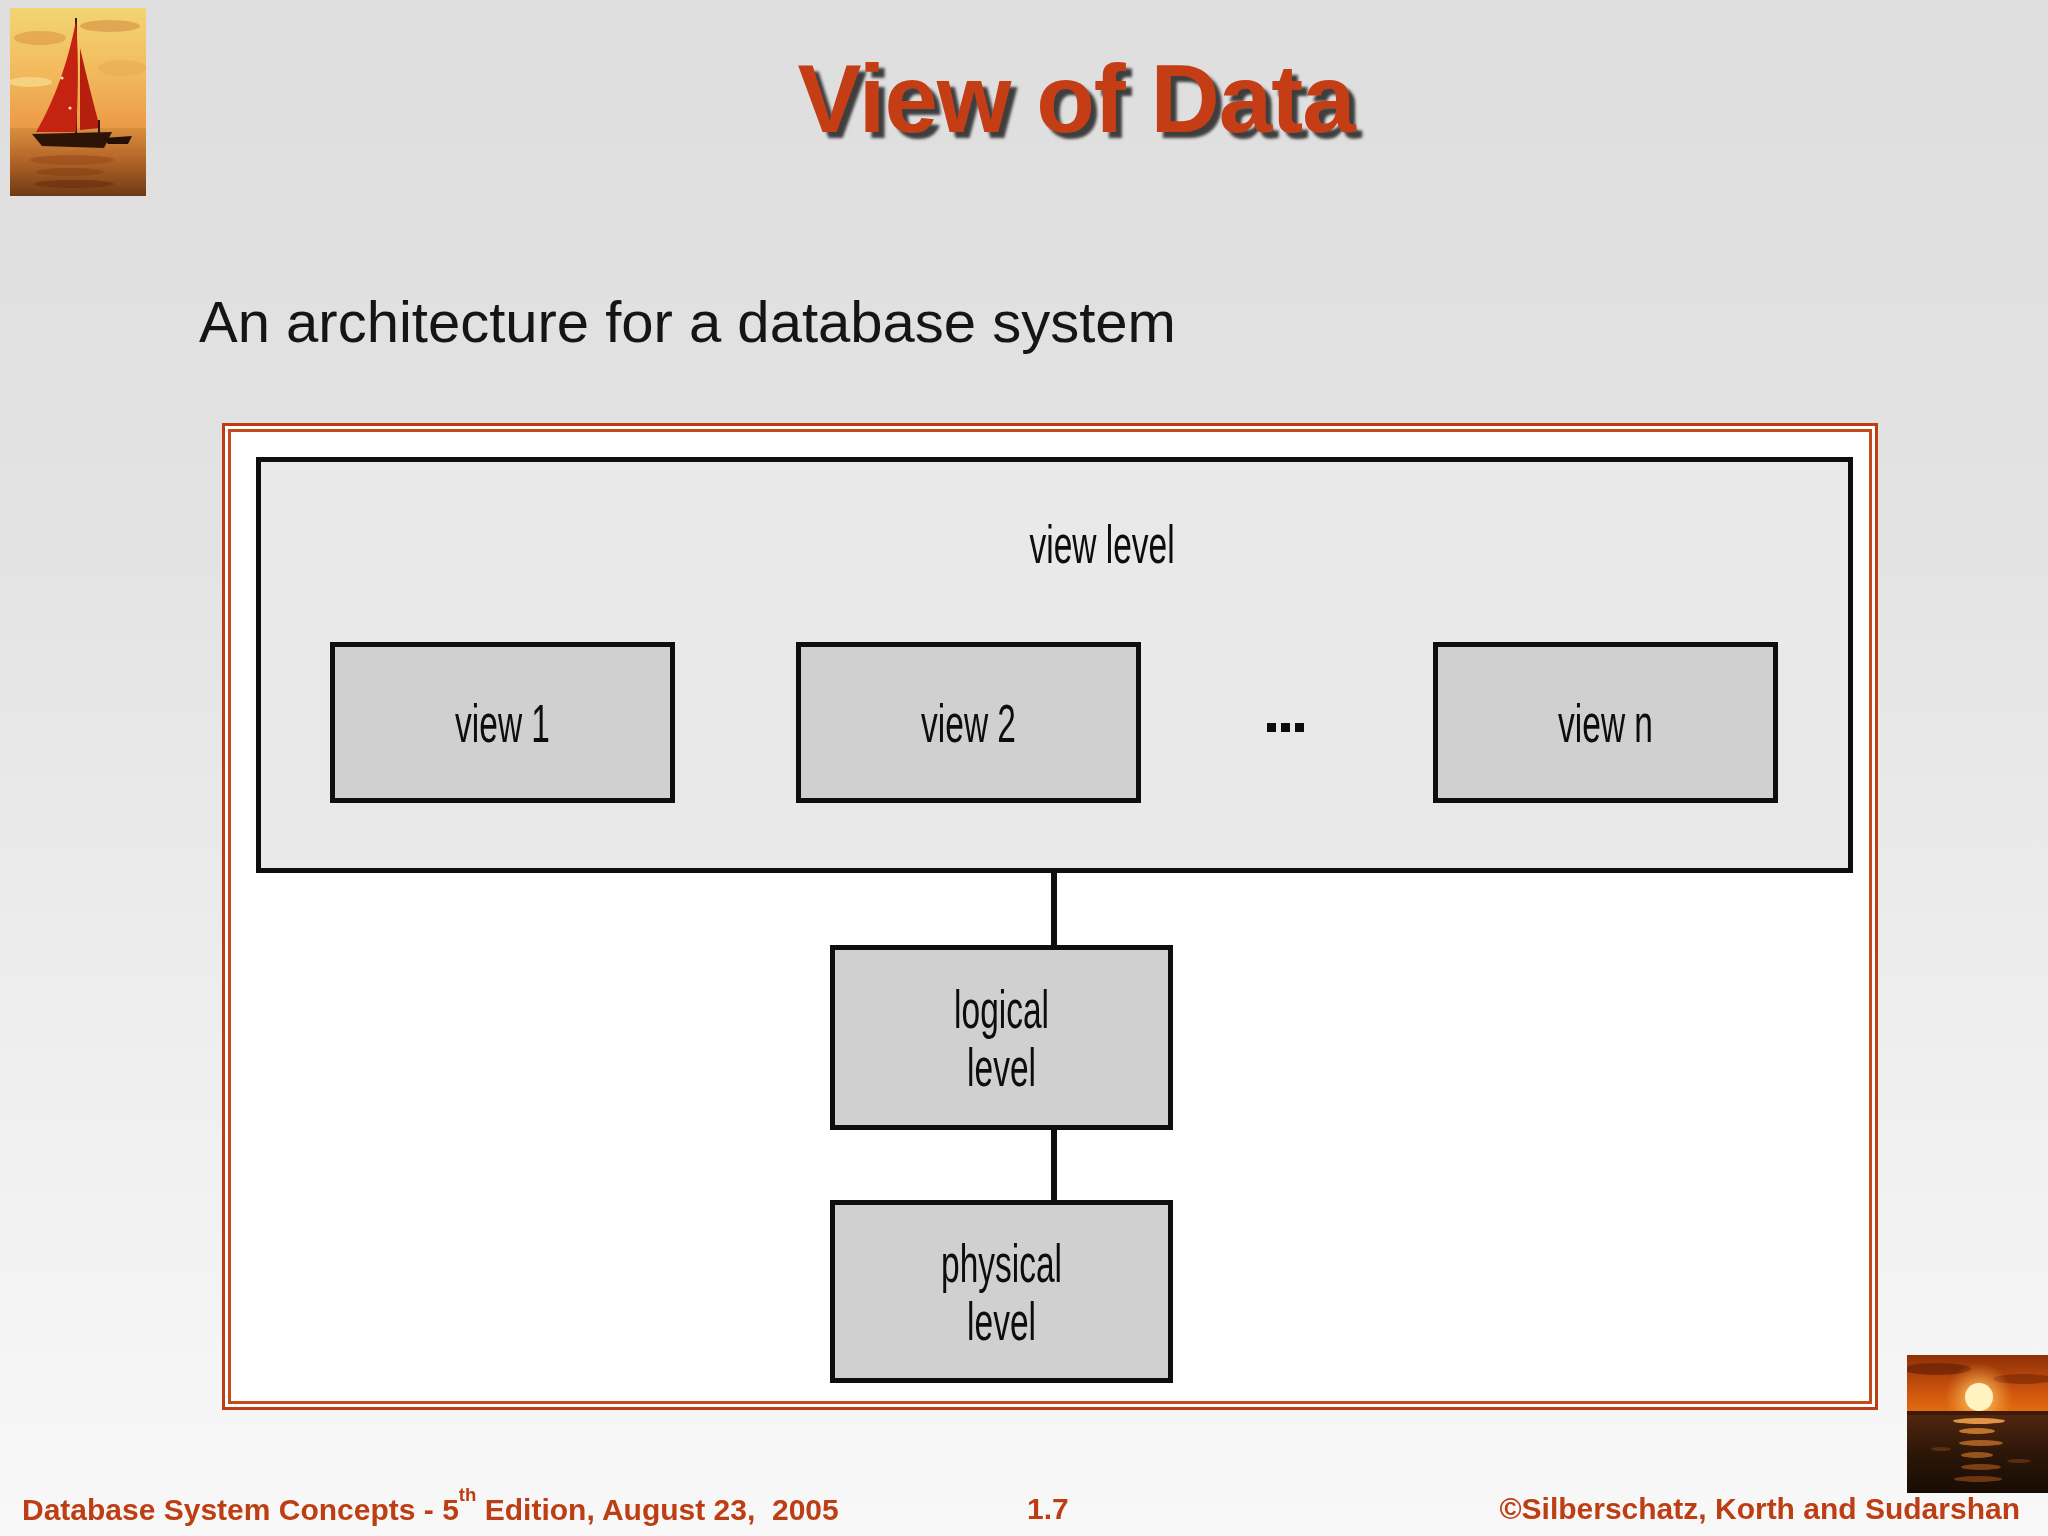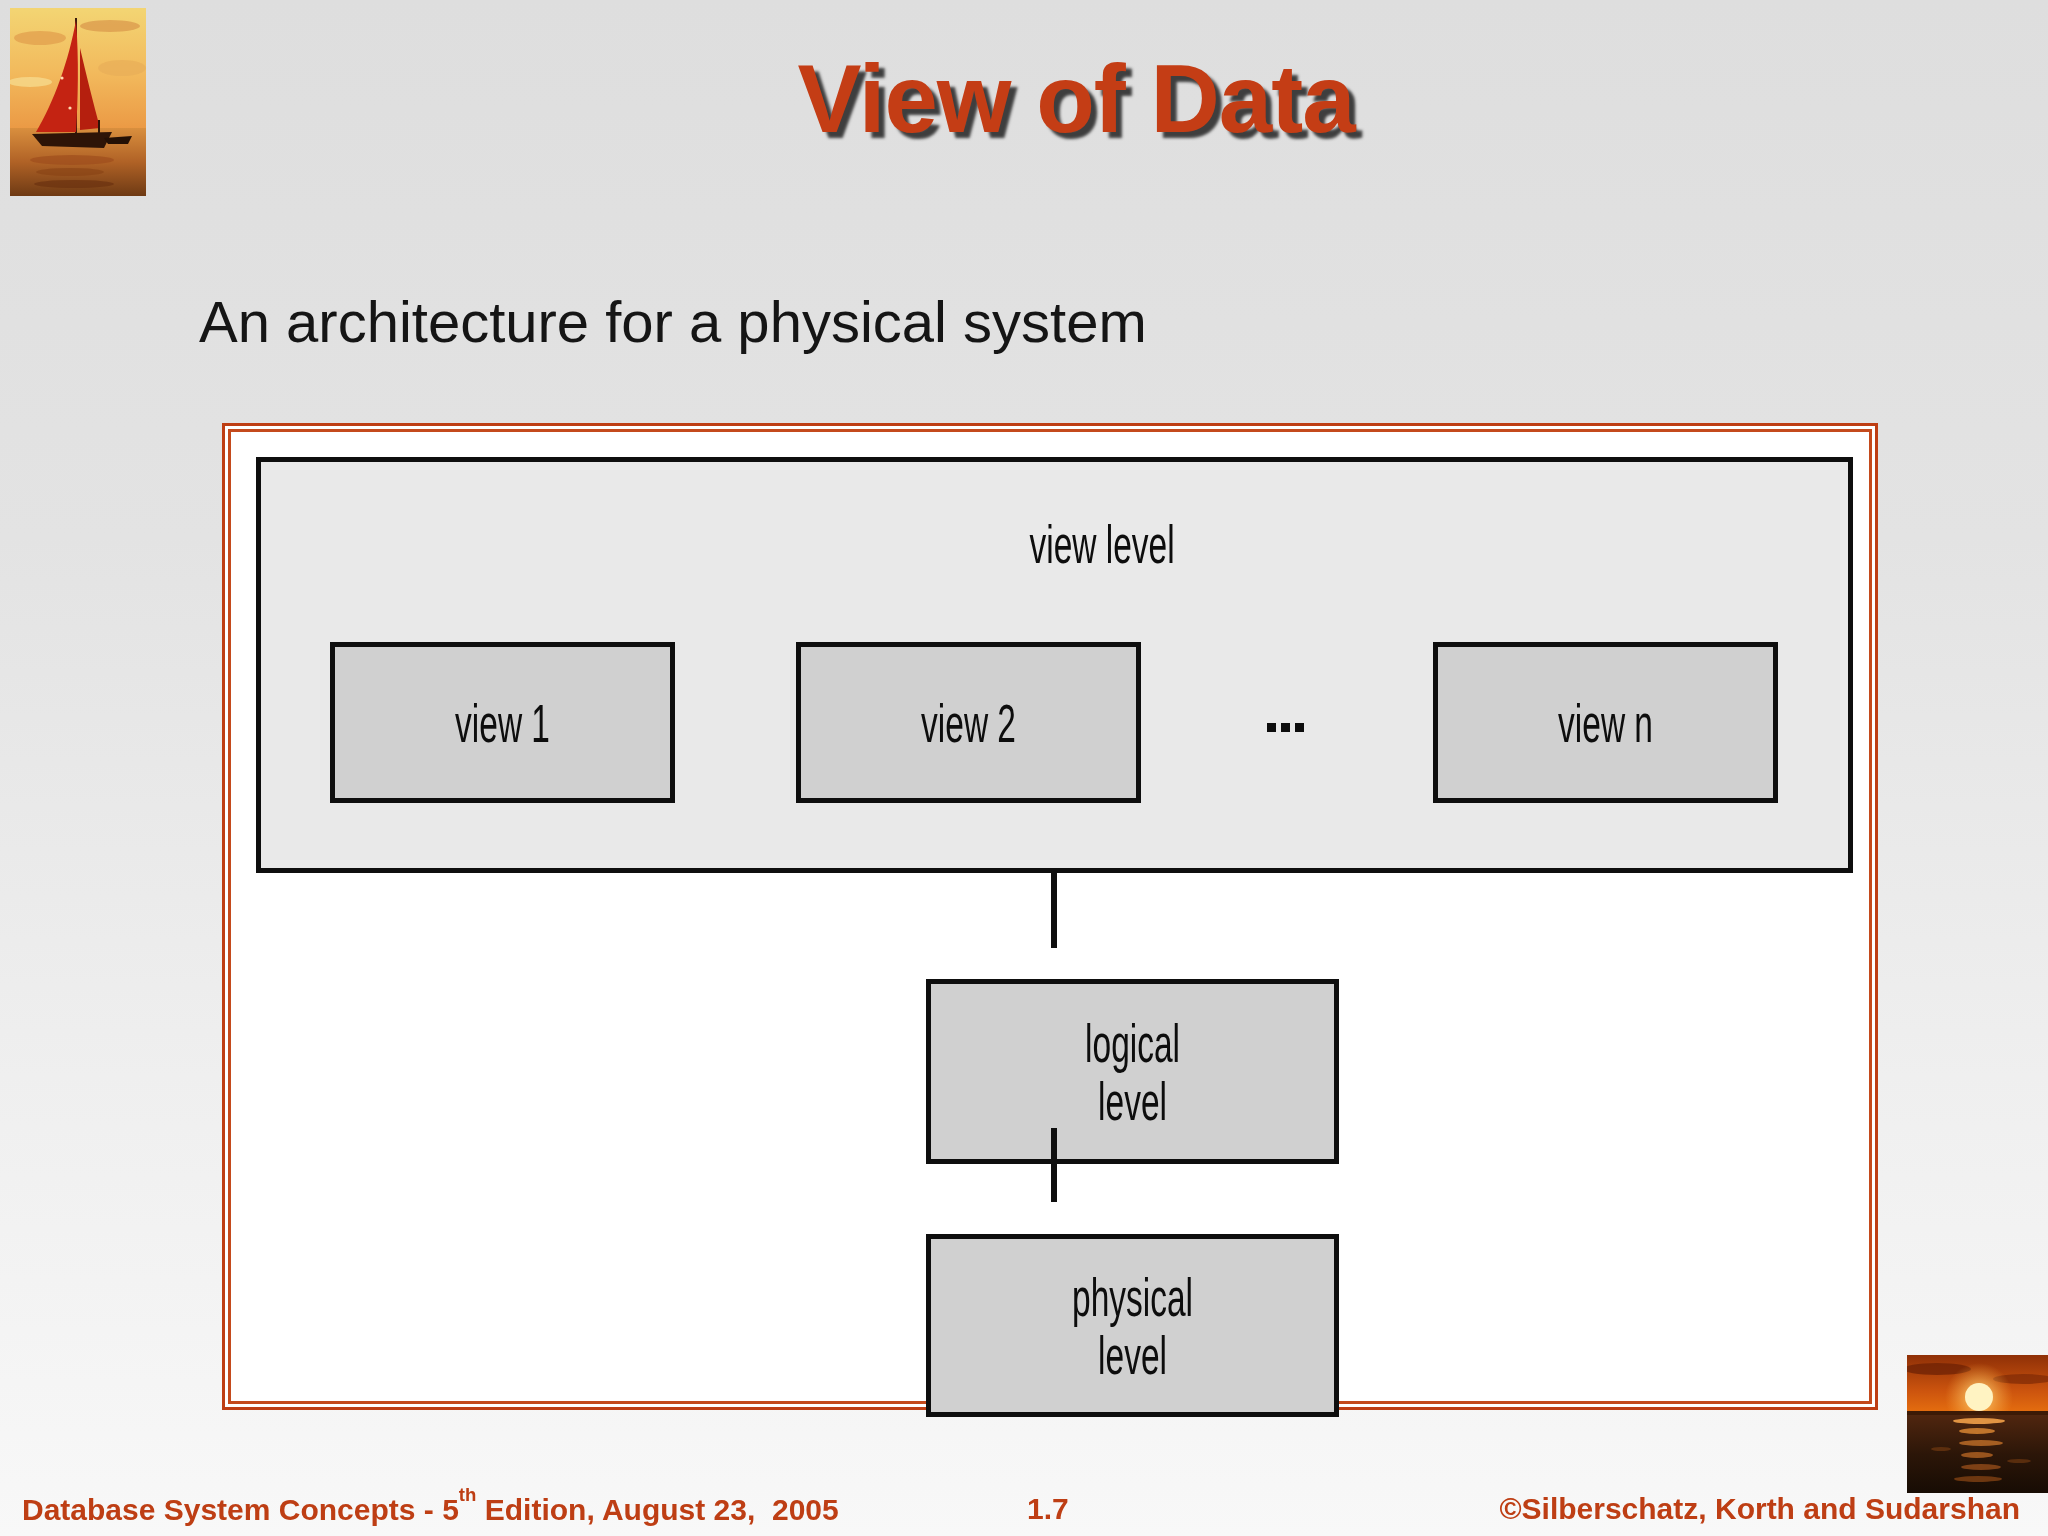--- a/index.html
+++ b/index.html
@@ -47,21 +47,21 @@
     transform:scaleX(0.62);transform-origin:center center;
     white-space:nowrap;
   }
   .node{
     position:absolute;box-sizing:border-box;
     background:#D0D0D0;border:5px solid #0e0e0e;
     display:flex;align-items:center;justify-content:center;
     text-align:center;
   }
   .vbox{top:642px;width:345px;height:161px;text-align:center;}
-  .lvl{left:926px;width:413px;margin-top:34px;}
+  .lvl{left:830px;width:343px;}
   .lvl .cond span{display:block;}
   .dots{position:absolute;left:1267px;top:723px;display:flex;gap:5px;}
   .dots i{display:block;width:9px;height:9px;background:#0d0d0d;}
   .connector{position:absolute;left:1051px;width:6px;background:#0e0e0e;}
   .footer-text{
     position:absolute;top:1492px;
     font-size:30px;font-weight:bold;color:#BE3E14;
     white-space:pre;
   }
   .footer-text sup{font-size:0.62em;position:relative;top:-0.45em;}
@@ -98,21 +98,21 @@
     <path d="M22,126 L102,124 L94,140 L32,138 Z" fill="#2e1407"></path>
     <path d="M94,130 L122,128 L118,136 L98,136 Z" fill="#241005"></path>
     <rect x="88" y="112" width="2" height="16" fill="#2e1407"></rect>
     <ellipse cx="62" cy="152" rx="42" ry="5" fill="#9c4c1c" opacity="0.65"></ellipse>
     <ellipse cx="60" cy="164" rx="34" ry="4" fill="#874114" opacity="0.6"></ellipse>
     <ellipse cx="64" cy="176" rx="40" ry="4" fill="#6b3210" opacity="0.7"></ellipse>
   </svg>
 
   <div class="title">View of Data</div>
 
-  <div class="subtitle">An architecture for a physical system</div>
+  <div class="subtitle">An architecture for a database system</div>
 
   <div class="frame">
     <div class="frame-inner"></div>
   </div>
 
   <div class="bigbox"></div>
   <div class="viewlevel-label">
     <span class="cond">view level</span>
   </div>
 

